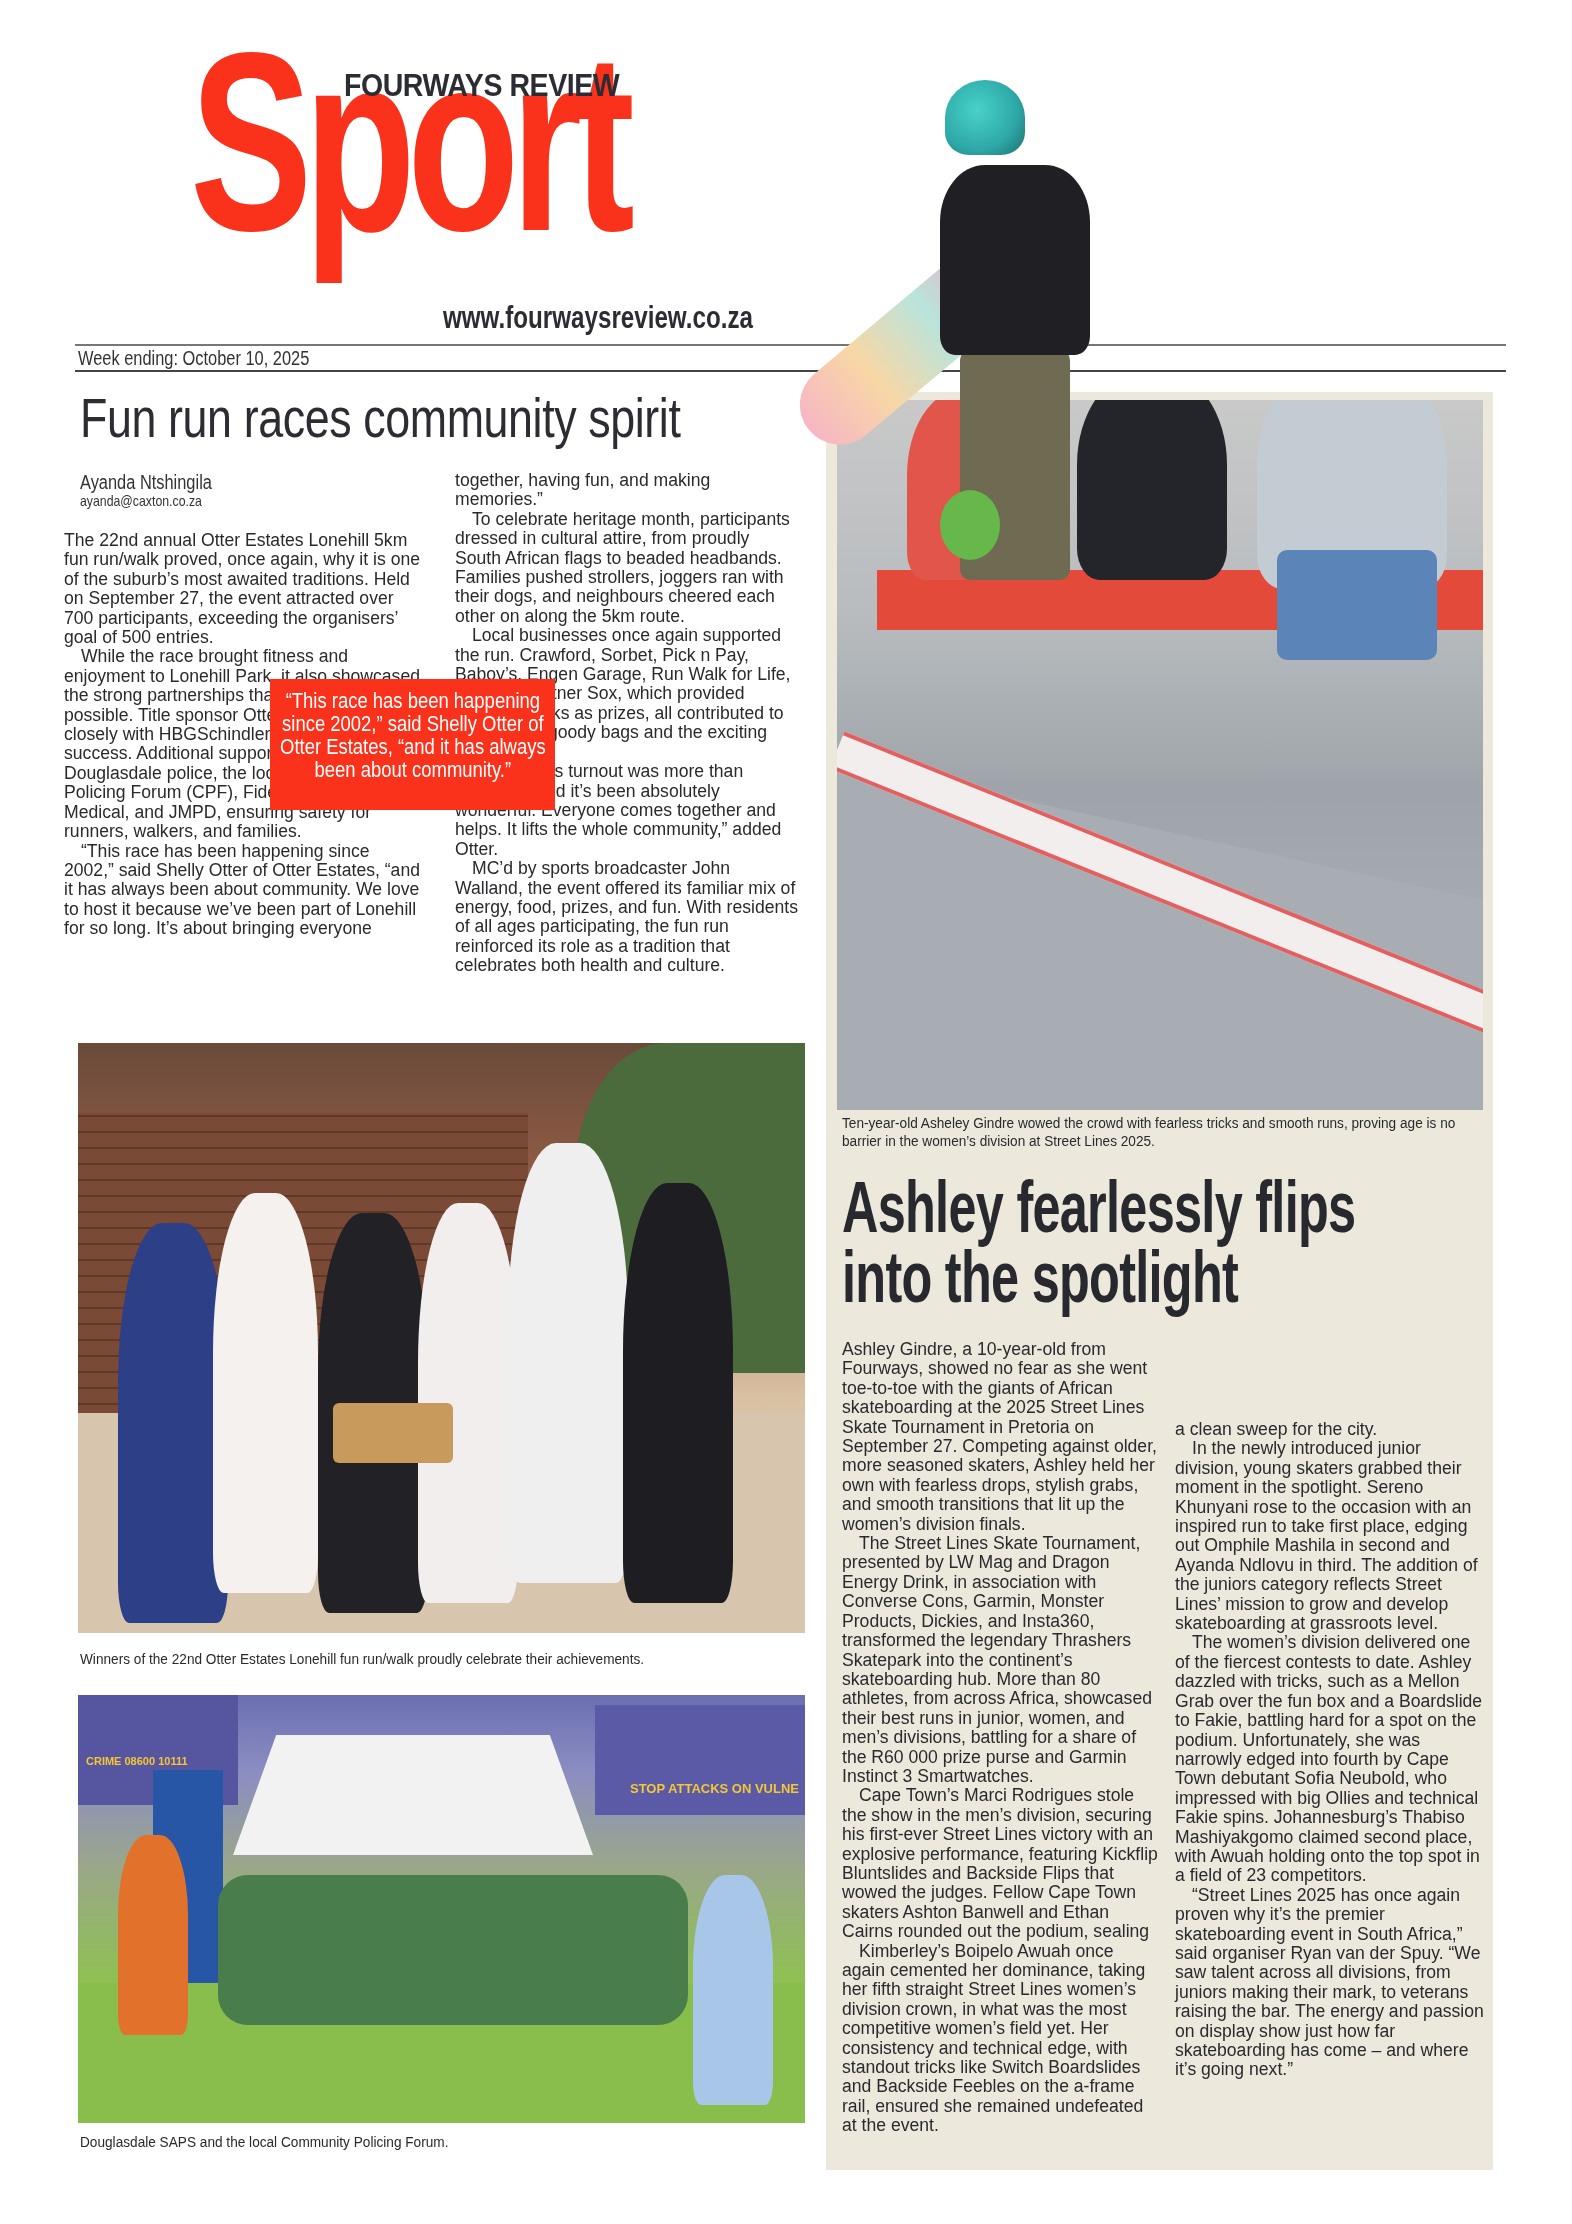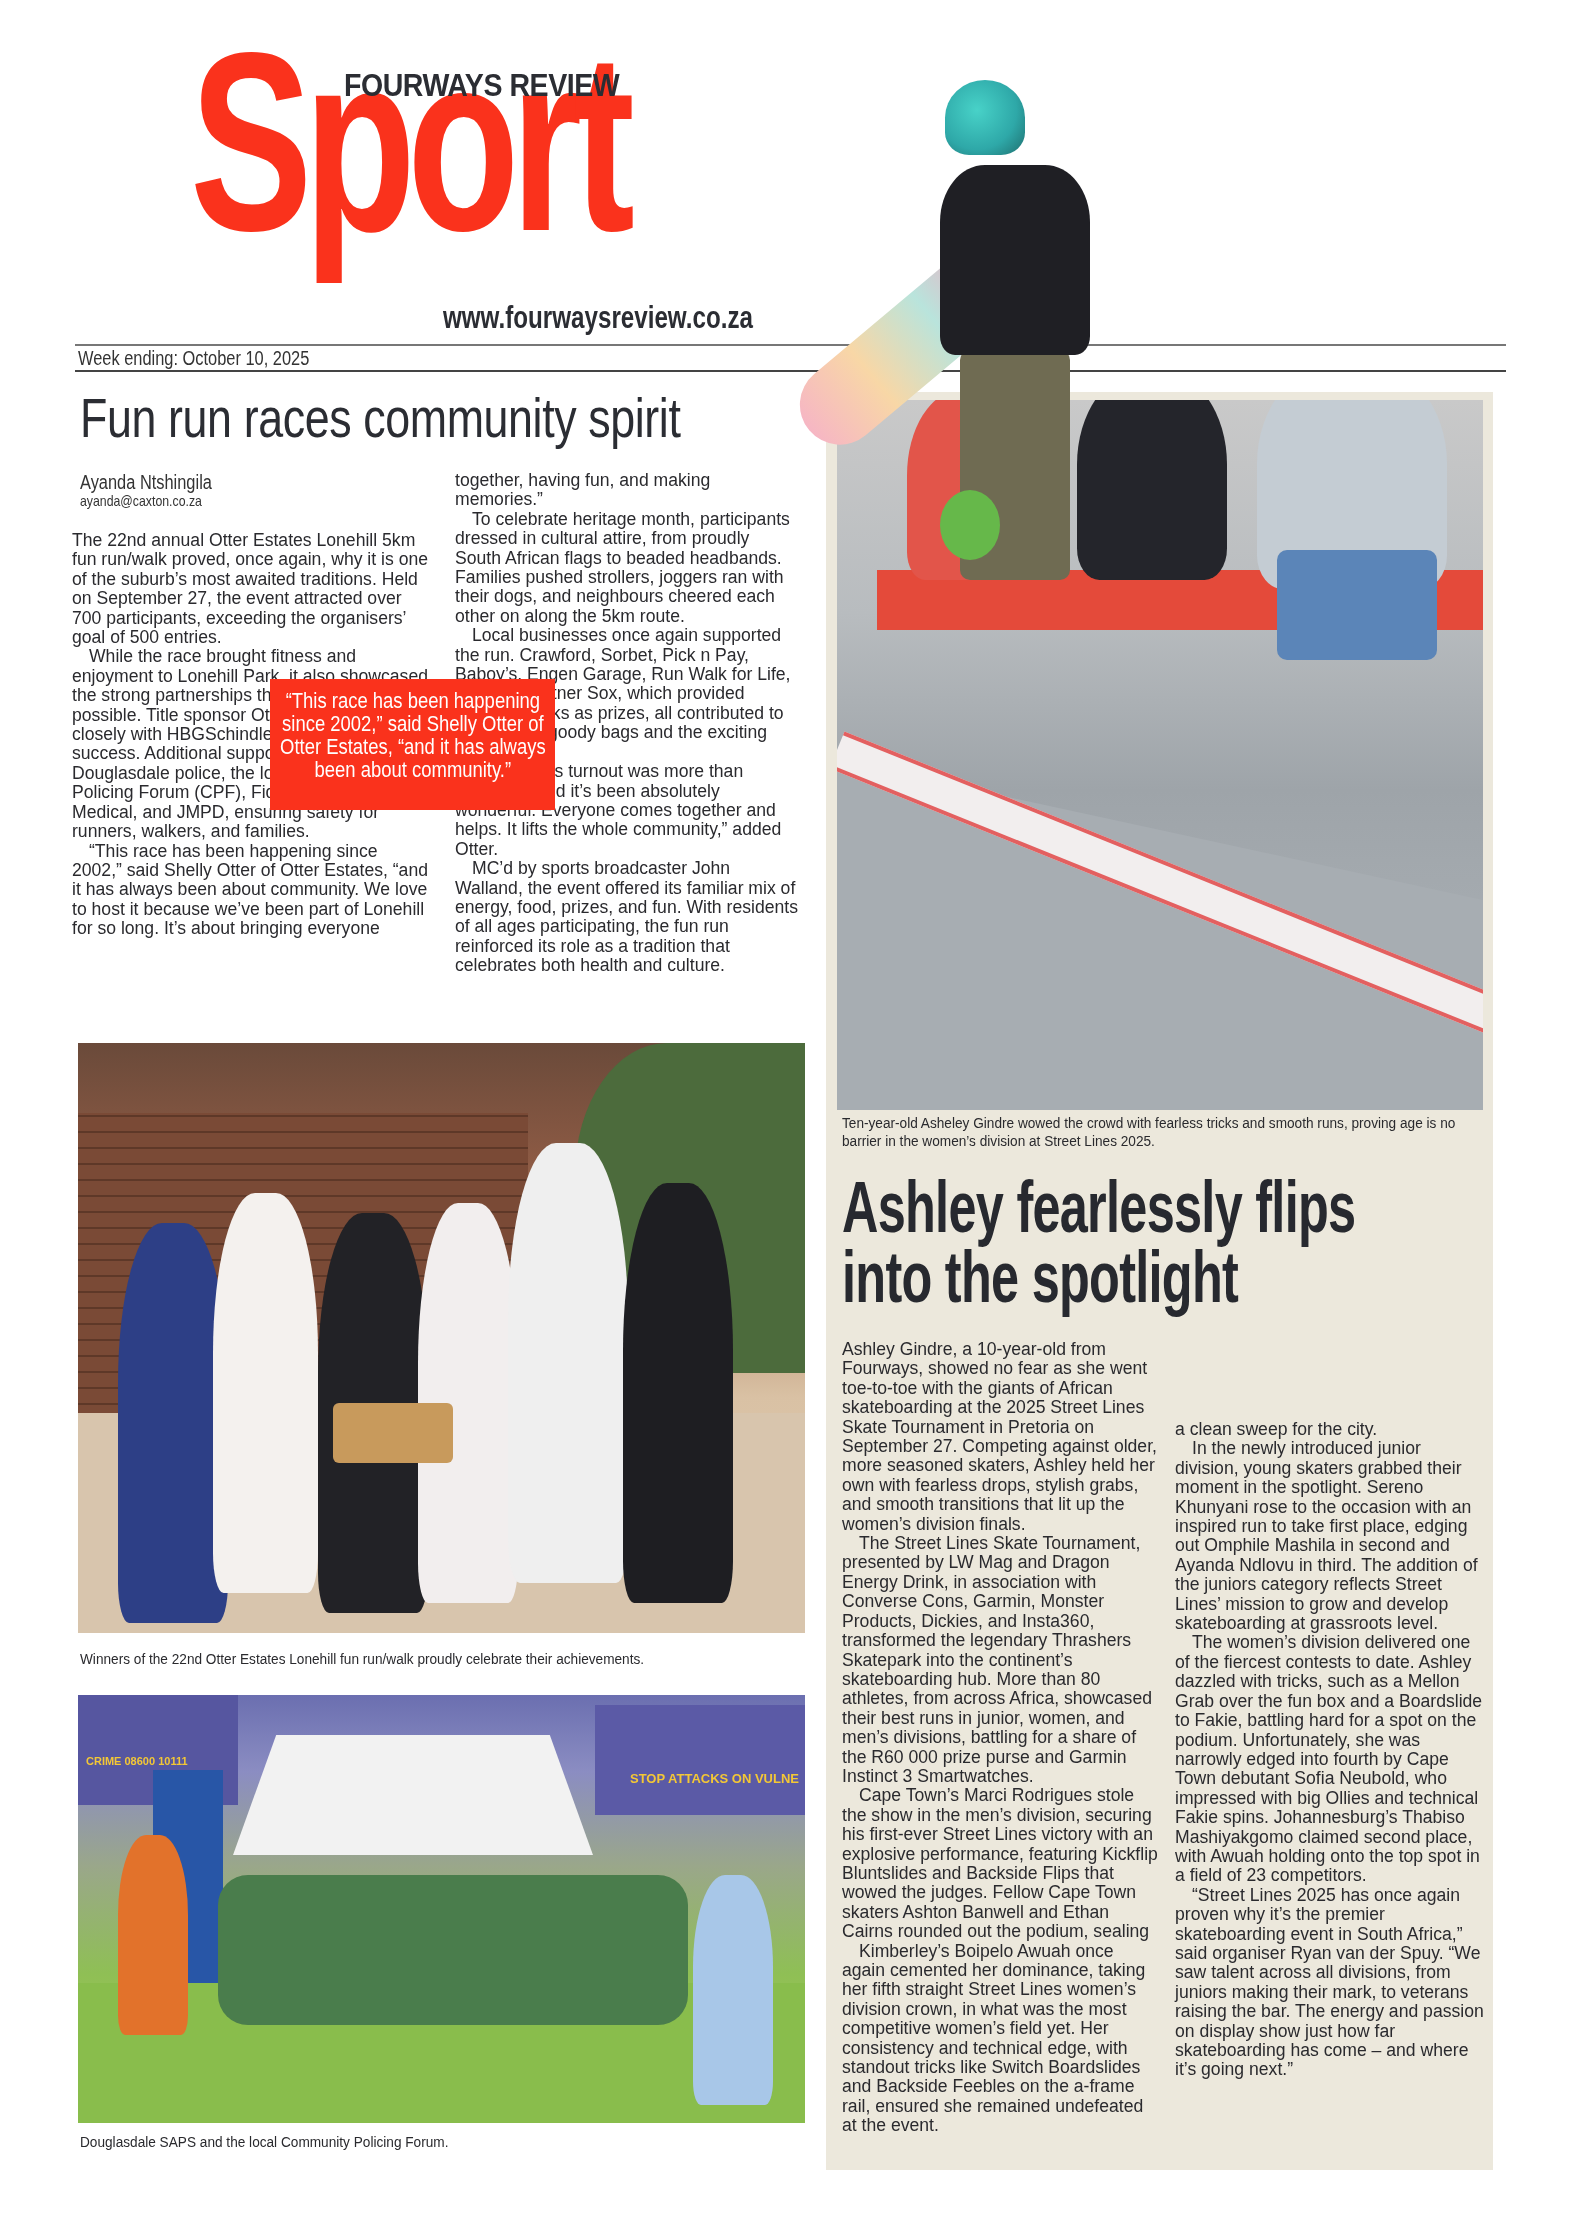--- a/index.html
+++ b/index.html
@@ -24,21 +24,21 @@
   .h1-fun { left: 80px; top: 385px; font-family: "Liberation Sans", sans-serif; font-size: 56px;
     color: #2b2d33; transform: scaleX(0.80); transform-origin: left; white-space: nowrap; letter-spacing: -0.5px; }
   .byline-name { left: 80px; top: 471px; font-family: "Liberation Sans", sans-serif; font-size: 20px; color: #333;
     transform: scaleX(0.82); transform-origin: left; white-space: nowrap; }
   .byline-email { left: 80px; top: 492px; font-family: "Liberation Sans", sans-serif; font-size: 15px; color: #333;
     transform: scaleX(0.82); transform-origin: left; white-space: nowrap; }
 
   .body { font-family: Liberation Sans, sans-serif; font-size: 17.6px; line-height: 19.4px; color: #2a2a2e; }
   .body p { text-indent: 0; }
   .body p + p { text-indent: 17px; }
-  .col1 { left: 72px; top: 531px; width: 358px; }
+  .col1 { left: 64px; top: 531px; width: 358px; }
   .col2 { left: 455px; top: 471px; width: 345px; }
 
   .pullquote { left: 270px; top: 679px; width: 285px; height: 131px; background: #fa321c; color: #fff;
     font-family: "Liberation Sans", sans-serif; font-size: 22.5px; line-height: 23px; text-align: center;
     padding-top: 10px; }
   .pullquote span { display: inline-block; transform: scaleX(0.82); width: 122%; margin-left: -11%; }
 
   
   .photo { overflow: hidden; }
   .photo-runners { left: 78px; top: 1043px; width: 727px; height: 590px;
@@ -54,21 +54,21 @@
     background: repeating-linear-gradient(0deg, #7a4a36 0 14px, #5e3828 14px 16px); }
   .tree { position: absolute; right: 0; top: 0; width: 230px; height: 330px; background: #4c6b3c; border-radius: 40% 0 0 50%; }
   .ground { position: absolute; left: 0; bottom: 0; width: 100%; height: 220px; background: #d8c5ad; }
 
   .tent-white { position: absolute; left: 155px; top: 40px; width: 360px; height: 120px; background: #f2f2f2;
     clip-path: polygon(12% 0, 88% 0, 100% 100%, 0 100%); }
   .tent-blue-l { position: absolute; left: 0; top: 0; width: 160px; height: 110px; background: #5656a0; }
   .tent-blue-r { position: absolute; right: 0; top: 10px; width: 210px; height: 110px; background: #5b5aa6; }
   .tent-label { position: absolute; left: 190px; top: 100px; width: 300px; text-align: center;
     font-family: "Liberation Sans", sans-serif; font-weight: bold; font-size: 24px; color: #333; letter-spacing: 1px; }
-  .tent-label-r { position: absolute; right: 6px; top: 76px; font-family: "Liberation Sans", sans-serif; font-weight: bold;
+  .tent-label-r { position: absolute; right: 6px; top: 86px; font-family: "Liberation Sans", sans-serif; font-weight: bold;
     font-size: 13px; color: #f3c736; white-space: nowrap; }
   .tent-label-l { position: absolute; left: 8px; top: 60px; font-family: "Liberation Sans", sans-serif; font-weight: bold;
     font-size: 11px; color: #f3c736; white-space: nowrap; }
   .banner { position: absolute; left: 75px; top: 75px; width: 70px; height: 230px; background: #2856a7; }
   .grass { position: absolute; left: 0; bottom: 0; width: 100%; height: 140px; background: #89bd4c; }
 
   .ramp { position: absolute; left: 0; top: 360px; width: 100%; height: 350px; background: #a7adb2;
     clip-path: polygon(0 0, 100% 40%, 100% 100%, 0 100%); }
   .coping { position: absolute; left: 0; top: 330px; width: 130%; height: 40px; background: #f2eeee;
     transform: rotate(22deg); transform-origin: left; border-top: 4px solid #e36060; border-bottom: 4px solid #e36060; }

